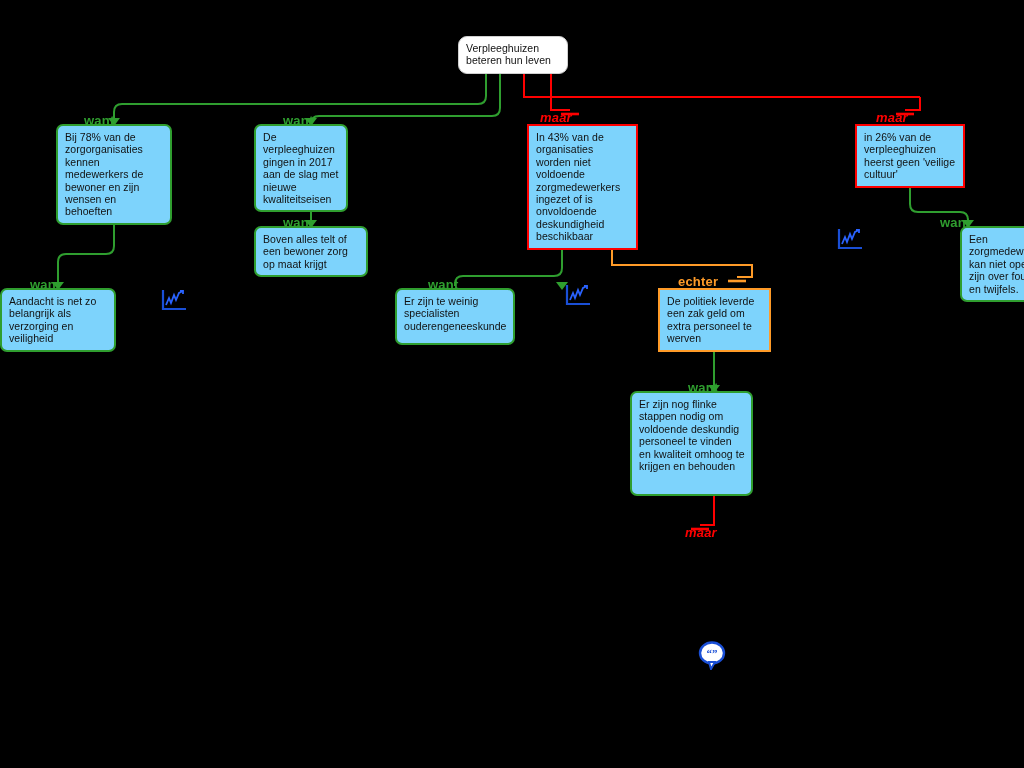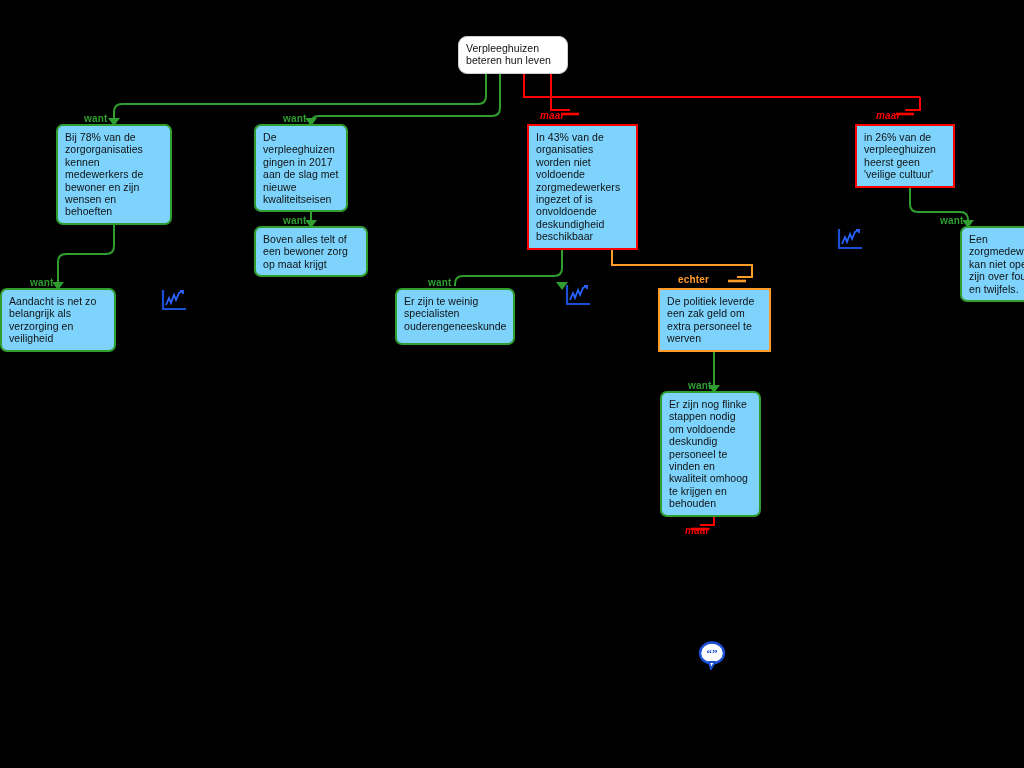--- a/index.html
+++ b/index.html
@@ -43,21 +43,21 @@
   .node.red {
     border: 2px solid #ff0000;
     border-radius: 0;
   }
   .node.orange {
     border: 2px solid #ff9b28;
     border-radius: 0;
   }
   .edge-label {
     position: absolute;
-    font-size: 10px;
+    font-size: 13px;
     font-weight: bold;
     letter-spacing: 0.2px;
     white-space: nowrap;
   }
   .edge-label.want { color: #2f9e2f; }
   .edge-label.maar { color: #ff0000; font-style: italic; }
   .edge-label.echter { color: #ff9b28; }
   .chart-icon {
     position: absolute;
     width: 30px;
@@ -144,24 +144,24 @@
   <div class="node" style="left:254px; top:124px; width:94px; min-height:58px;">De verpleeghuizen gingen in 2017 aan de slag met nieuwe kwaliteitseisen</div>
 
   <div class="node" style="left:254px; top:226px; width:114px; min-height:48px;">Boven alles telt of een bewoner zorg op maat krijgt</div>
 
   <div class="node red" style="left:527px; top:124px; width:111px; min-height:120px;">In 43% van de organisaties worden niet voldoende zorgmedewerkers ingezet of is onvoldoende deskundigheid beschikbaar</div>
 
   <div class="node" style="left:395px; top:288px; width:120px; min-height:57px;">Er zijn te weinig specialisten ouderengeneeskunde</div>
 
   <div class="node orange" style="left:658px; top:288px; width:113px; min-height:56px;">De politiek leverde een zak geld om extra personeel te werven</div>
 
-  <div class="node" style="left:660px; top:391px; width:101px; min-height:105px;">Er zijn nog flinke stappen nodig om voldoende deskundig personeel te vinden en kwaliteit omhoog te krijgen en behouden</div>
+  <div class="node" style="left:630px; top:391px; width:123px; min-height:105px;">Er zijn nog flinke stappen nodig om voldoende deskundig personeel te vinden en kwaliteit omhoog te krijgen en behouden</div>
 
 
-  <div class="node red" style="left:855px; top:124px; width:100px; min-height:58px;">in 26% van de verpleeghuizen heerst geen 'veilige cultuur'</div>
+  <div class="node red" style="left:855px; top:124px; width:110px; min-height:58px;">in 26% van de verpleeghuizen heerst geen 'veilige cultuur'</div>
 
   <div class="node" style="left:960px; top:226px; width:96px; min-height:69px;">Een zorgmedewerker kan niet open zijn over fouten en twijfels.</div>
 
   <div class="edge-label want" style="left:84px; top:113px;">want</div>
   <div class="edge-label want" style="left:30px; top:277px;">want</div>
   <div class="edge-label want" style="left:283px; top:113px;">want</div>
   <div class="edge-label want" style="left:283px; top:215px;">want</div>
   <div class="edge-label maar" style="left:540px; top:110px;">maar</div>
   <div class="edge-label want" style="left:428px; top:277px;">want</div>
   <div class="edge-label echter" style="left:678px; top:274px;">echter</div>

